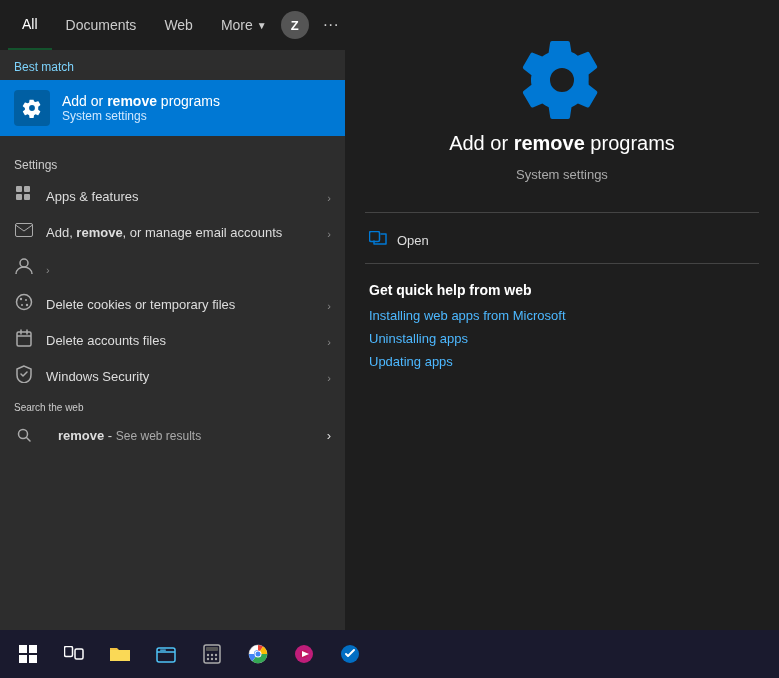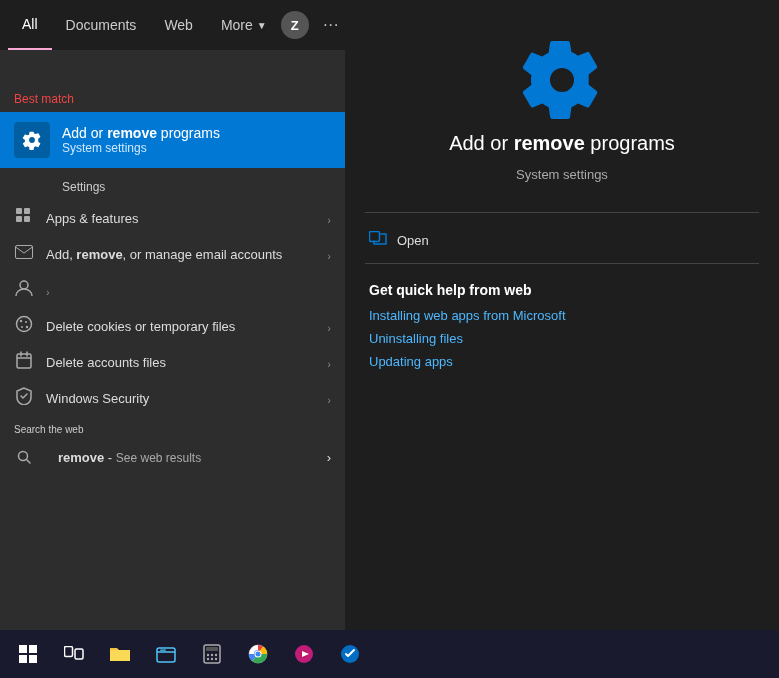--- a/index.html
+++ b/index.html
@@ -37,21 +37,21 @@
       font-size: 14px;
       padding: 0 14px;
       height: 100%;
       display: flex;
       align-items: center;
       cursor: pointer;
       position: relative;
     }
     .tab.active {
       color: #fff;
-      border-bottom: 2px solid #f9a8d4;
+      border-bottom: 2px solid #14532d;
     }
     .tab-more {
       display: flex;
       align-items: center;
       gap: 4px;
     }
     .tab-more-chevron {
       font-size: 10px;
       color: #ccc;
     }
@@ -72,24 +72,23 @@
     }
     .icon-btn {
       color: #ccc;
       font-size: 16px;
       cursor: pointer;
       padding: 4px 6px;
     }
 
     
     .section-label {
-      color: #ef4444;
+      color: #7dd3fc;
       font-size: 12px;
       padding: 10px 14px 6px;
-      margin-top: 32px;
     }
 
     
     .best-match-item {
       background: #0078d4;
       display: flex;
       align-items: center;
       padding: 10px 14px;
       cursor: pointer;
       gap: 12px;
@@ -113,23 +112,22 @@
     .best-match-title b { font-weight: 700; }
     .best-match-sub {
       color: #d0e8ff;
       font-size: 12px;
     }
 
     
     .settings-label {
       color: #ccc;
       font-size: 12px;
-      padding: 12px 14px 4px;
+      padding: 22px 14px 4px;
       font-weight: 500;
-      margin-left: 48px;
     }
 
     
     .menu-item {
       display: flex;
       align-items: flex-end;
       padding: 8px 14px;
       cursor: pointer;
       color: #ddd;
       font-size: 13.5px;
@@ -462,21 +460,21 @@
       </svg>
     </span>
     <span>Open</span>
   </div>
 
   <hr class="divider2">
 
   <div class="quick-help">
     <div class="quick-help-title">Get quick help from web</div>
     <a class="quick-help-link">Installing web apps from Microsoft</a>
-    <a class="quick-help-link">Uninstalling files</a>
+    <a class="quick-help-link">Uninstalling apps</a>
     <a class="quick-help-link">Updating apps</a>
   </div>
 </div>
 
 <div class="search-bar">
   <span class="search-icon-bottom">
     <svg width="16" height="16" viewBox="0 0 16 16" fill="none">
       <circle cx="7" cy="7" r="5" stroke="#888" stroke-width="1.8"></circle>
       <path d="M11 11L14.5 14.5" stroke="#888" stroke-width="1.8" stroke-linecap="round"></path>
     </svg>

